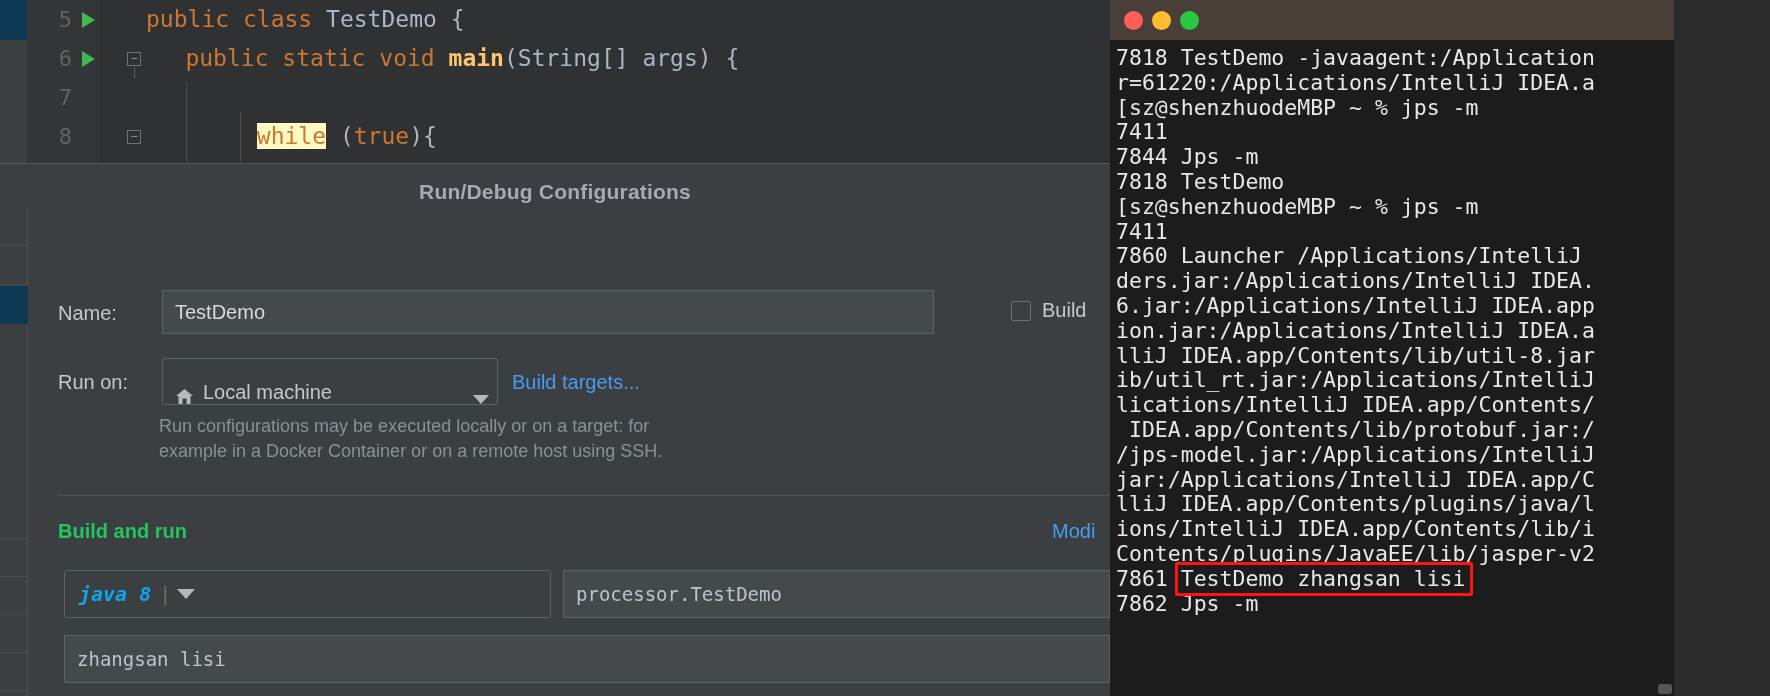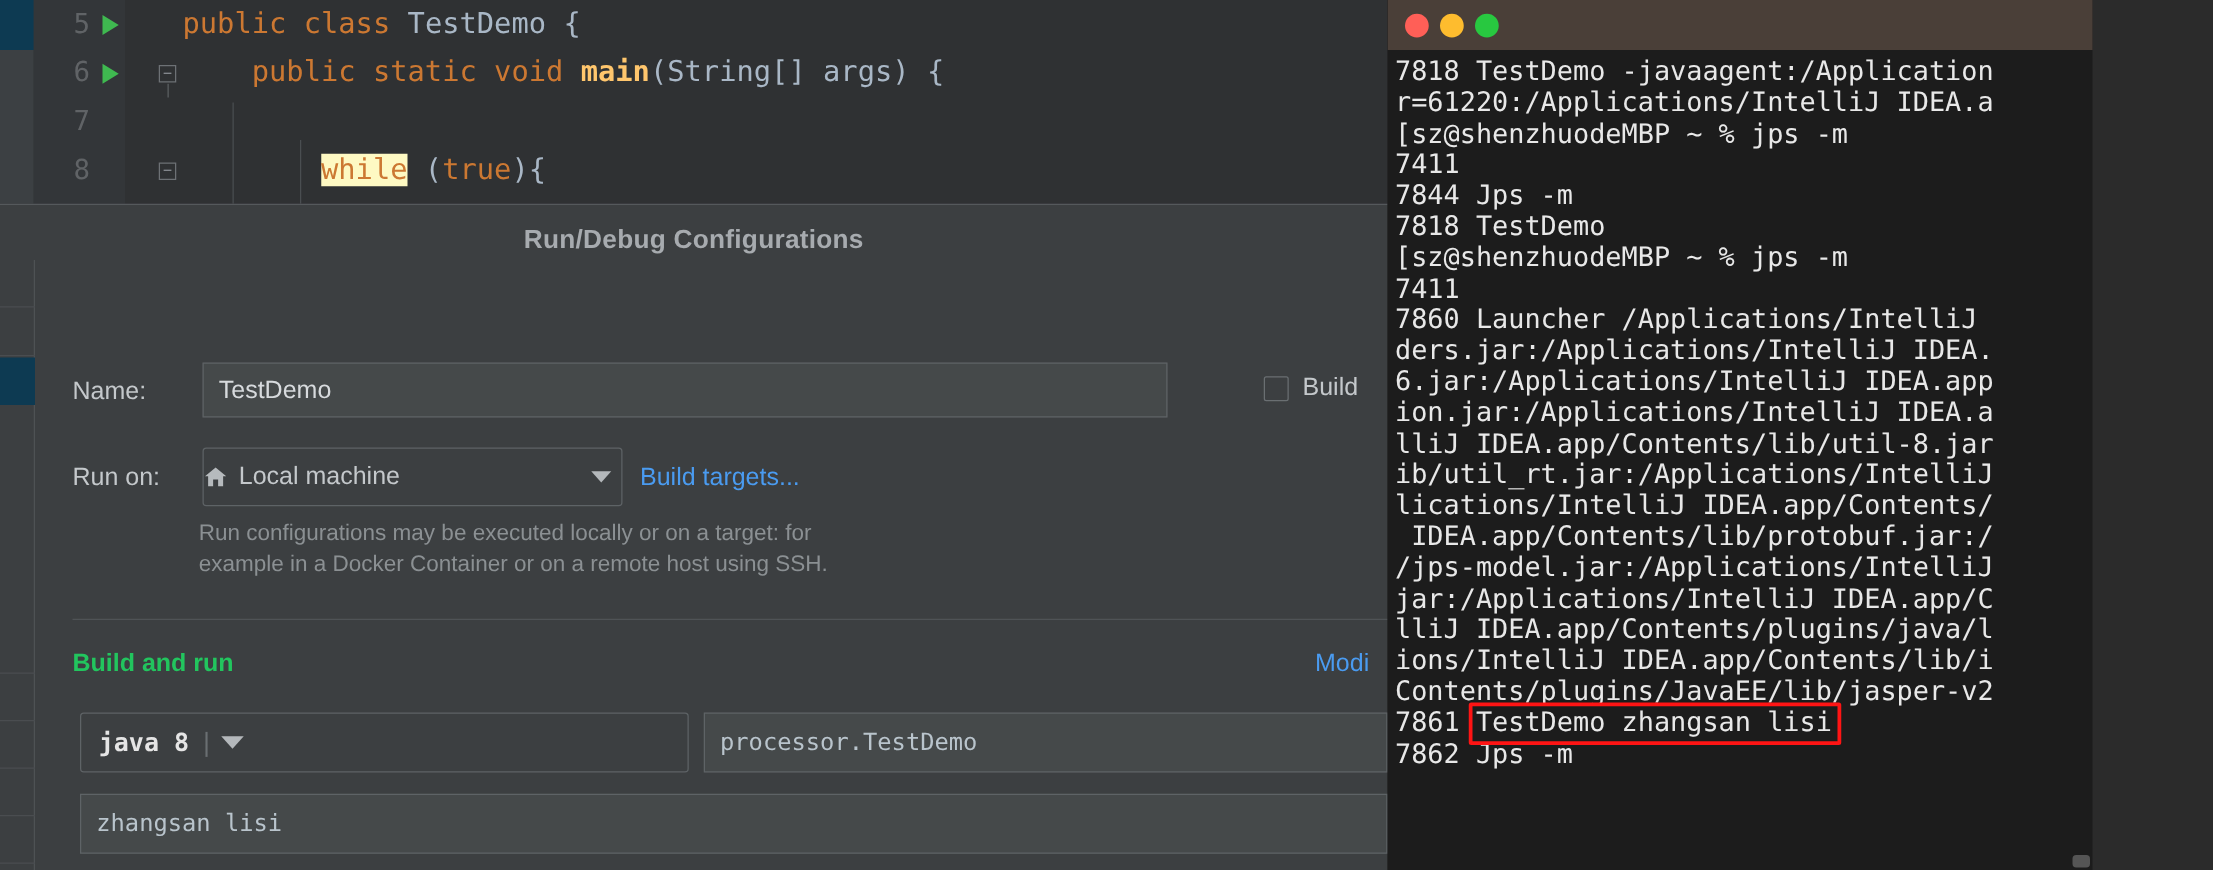--- a/index.html
+++ b/index.html
@@ -77,21 +77,21 @@
   }
   .textfield {
     position: absolute; background: #45494a; border: 1px solid #5e6366;
     color: #d7dadd; font-size: 20px; display: flex; align-items: center;
     padding: 0 12px;
   }
   .textfield.mono { font-family: "DejaVu Sans Mono", monospace; font-size: 19px; color: #b9c4cc; }
 
   .combo {
     position: absolute; background: #3c3f41; border: 1px solid #5e6366;
-    border-radius: 3px; display: flex; align-items: center; padding: 0 8px 0 0;
+    border-radius: 3px; display: flex; align-items: flex-end; padding: 0 8px 0 12px;
     color: #c4c8cb; font-size: 20px; gap: 9px;
   }
   .combo .caret {
     margin-left: auto; width: 0; height: 0; border-left: 8px solid transparent;
     border-right: 8px solid transparent; border-top: 9px solid #b4b8bb;
   }
   .home-icon { display: inline-block; width: 19px; height: 17px; position: relative; }
   .link { position: absolute; color: #4a9bf0; font-size: 20px; }
   .hint {
     position: absolute; color: #8b9093; font-size: 18px; line-height: 25px;
@@ -102,21 +102,21 @@
   .checkbox {
     width: 20px; height: 20px; border: 1px solid #6a6f72; background: #3c3f41; border-radius: 2px;
   }
   .checkbox-label { font-size: 20px; color: #c4c8cb; white-space: nowrap; }
 
   .sdkcombo {
     position: absolute; background: #3c3f41; border: 1px solid #5e6366; border-radius: 3px;
     display: flex; align-items: center; padding: 0 8px 0 14px; gap: 0;
     font-family: "DejaVu Sans Mono", monospace; font-size: 20px;
   }
-  .sdk-main { color: #e5e5e5; font-weight: bold; }
+  .sdk-main { color: #0ea5e9; font-weight: bold; font-style: italic; }
   .sdk-sub { color: #8b9093; margin-left: 10px; }
   .sdk-sep { color: #6a6f72; margin-left: 8px; }
   .sdkcombo .caret {
     margin-left: 6px; width: 0; height: 0; border-left: 9px solid transparent;
     border-right: 9px solid transparent; border-top: 10px solid #b4b8bb;
   }
 
   
   .terminal {
     position: absolute; left: 1110px; top: 0; width: 564px; height: 696px;
@@ -180,21 +180,21 @@
     <div class="runarrow" style="left:82px; top:51px;"></div>
 
     <div class="foldmark" style="left:127px; top:52px;">−</div>
     <div class="foldtail" style="left:134px; top:67px; height:11px;"></div>
     <div class="foldmark" style="left:127px; top:130px;">−</div>
     <div class="indentguide" style="left:186px; top:82px; height:81px;"></div>
     <div class="indentguide" style="left:240px; top:112px; height:51px;"></div>
 
     <div class="code-area">
       <div class="code-line" id="cl0" style="top:0px;   left:46px;"><span class="kw">public</span><span class="pun"> </span><span class="kw">class</span><span class="pun"> </span><span class="cls">TestDemo</span><span class="pun"> </span><span class="pun">{</span></div>
-      <div class="code-line" id="cl1" style="top:39px;  left:46px;text-align:center;"><span class="pun">    </span><span class="kw">public</span><span class="pun"> </span><span class="kw">static</span><span class="pun"> </span><span class="kw">void</span><span class="pun"> </span><span class="mth">main</span><span class="pun">(</span><span class="cls">String[] args</span><span class="pun">) {</span></div>
+      <div class="code-line" id="cl1" style="top:39px;  left:30px;text-align:center;"><span class="pun">    </span><span class="kw">public</span><span class="pun"> </span><span class="kw">static</span><span class="pun"> </span><span class="kw">void</span><span class="pun"> </span><span class="mth">main</span><span class="pun">(</span><span class="cls">String[] args</span><span class="pun">) {</span></div>
       <div class="code-line" id="cl2" style="top:78px;  left:46px;"></div>
       <div class="code-line" id="cl3" style="top:117px; left:46px;"><span class="pun">        </span><span class="hl-while">while</span><span class="pun"> (</span><span class="lit">true</span><span class="pun">){</span></div>
     </div>
   </div>
 
   <div class="dialog">
     <div class="dialog-title">Run/Debug Configurations</div>
 
     <div class="dialog-sidebar">
       <div class="side-row" style="top:0px;"></div>

